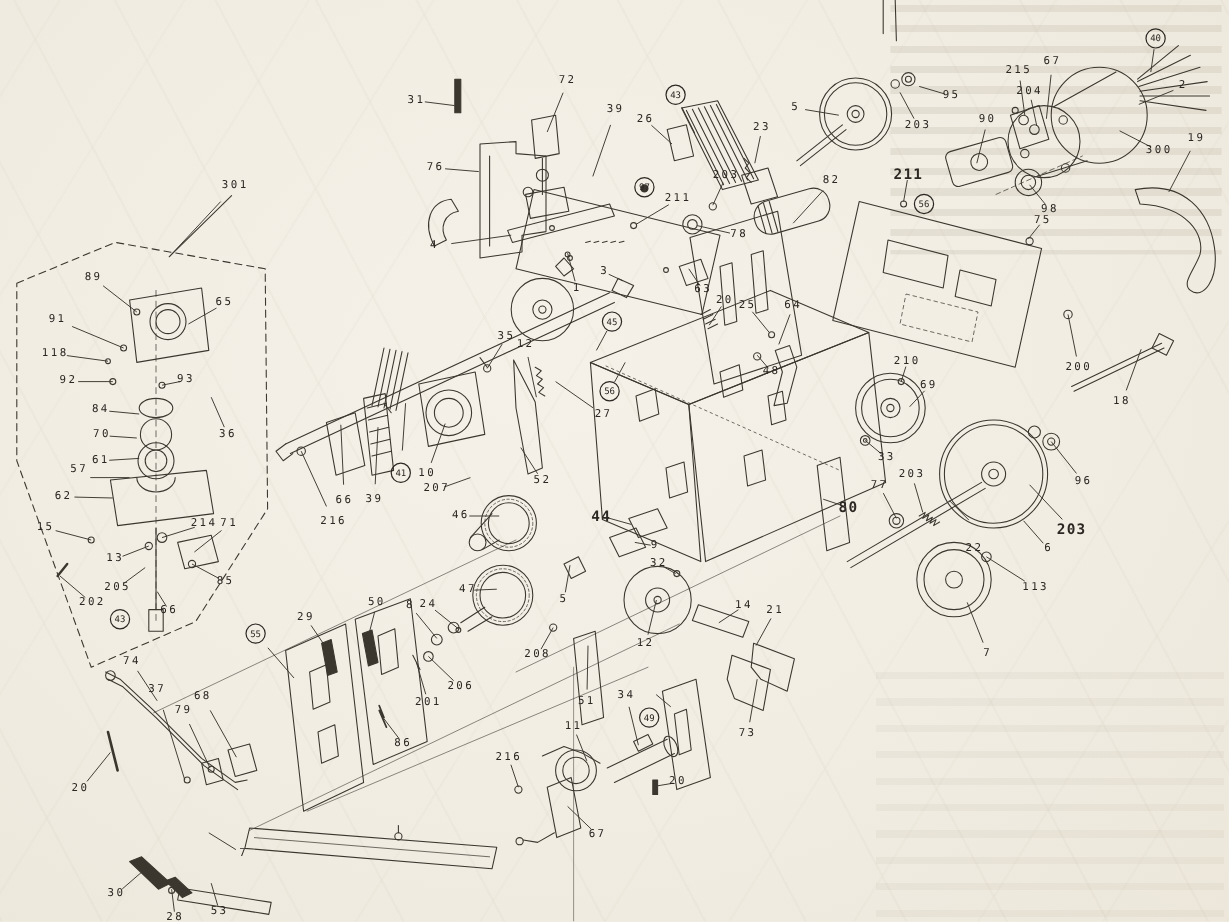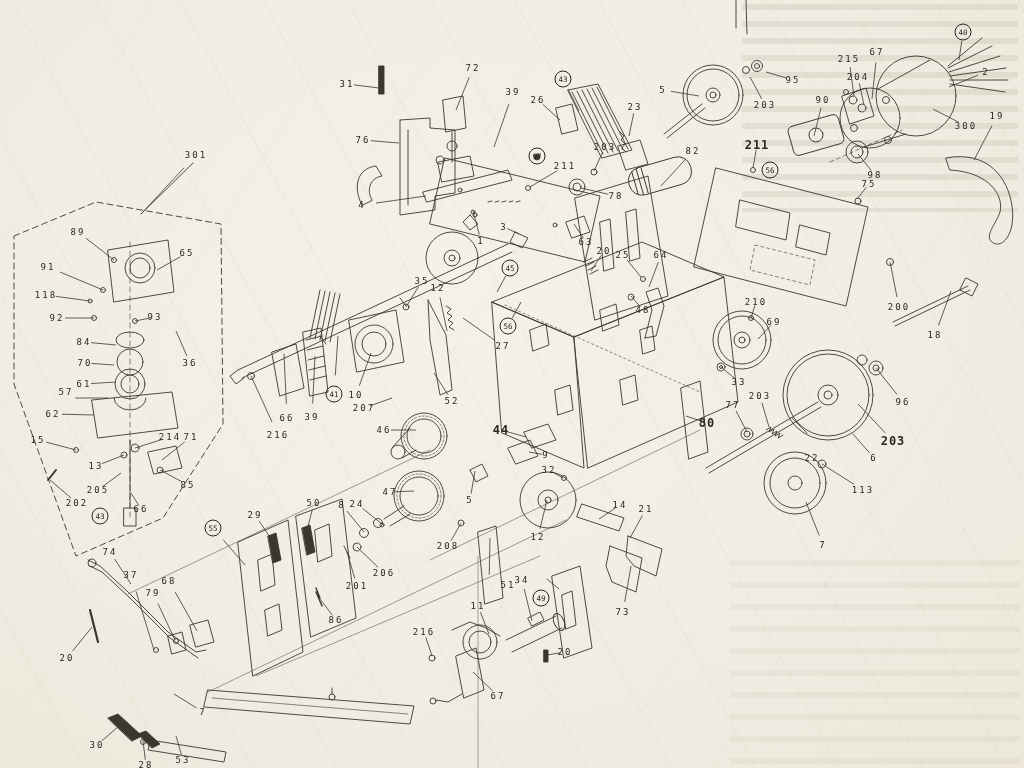--- a/index.html
+++ b/index.html
@@ -481,21 +481,21 @@
       <div class="plabel boldl" style="left: 501px; top: 430px;">44</div>
       <div class="plabel" style="left: 546px; top: 455px;">9</div>
       <div class="plabel" style="left: 549px; top: 470px;">32</div>
       <div class="plabel" style="left: 390px; top: 492px;">47</div>
       <div class="plabel" style="left: 342px; top: 505px;">8</div>
       <div class="plabel" style="left: 357px; top: 504px;">24</div>
       <div class="plabel" style="left: 470px; top: 500px;">5</div>
       <div class="plabel" style="left: 448px; top: 546px;">208</div>
       <div class="plabel" style="left: 384px; top: 573px;">206</div>
       <div class="plabel" style="left: 357px; top: 586px;">201</div>
-      <div class="plabel" style="left: 489px; top: 585px; margin-left: 19px;">51</div>
+      <div class="plabel" style="left: 489px; top: 585px;">51</div>
       <div class="plabel" style="left: 538px; top: 537px;">12</div>
       <div class="plabel" style="left: 620px; top: 505px;">14</div>
       <div class="plabel" style="left: 646px; top: 509px;">21</div>
       <div class="plabel circled" style="left: 541px; top: 574px; margin-top: 24px;">49</div>
       <div class="plabel" style="left: 522px; top: 580px;">34</div>
       <div class="plabel" style="left: 623px; top: 612px;">73</div>
       <div class="plabel" style="left: 478px; top: 606px;">11</div>
       <div class="plabel" style="left: 424px; top: 632px;">216</div>
       <div class="plabel" style="left: 565px; top: 652px;">20</div>
       <div class="plabel" style="left: 498px; top: 696px;">67</div>

